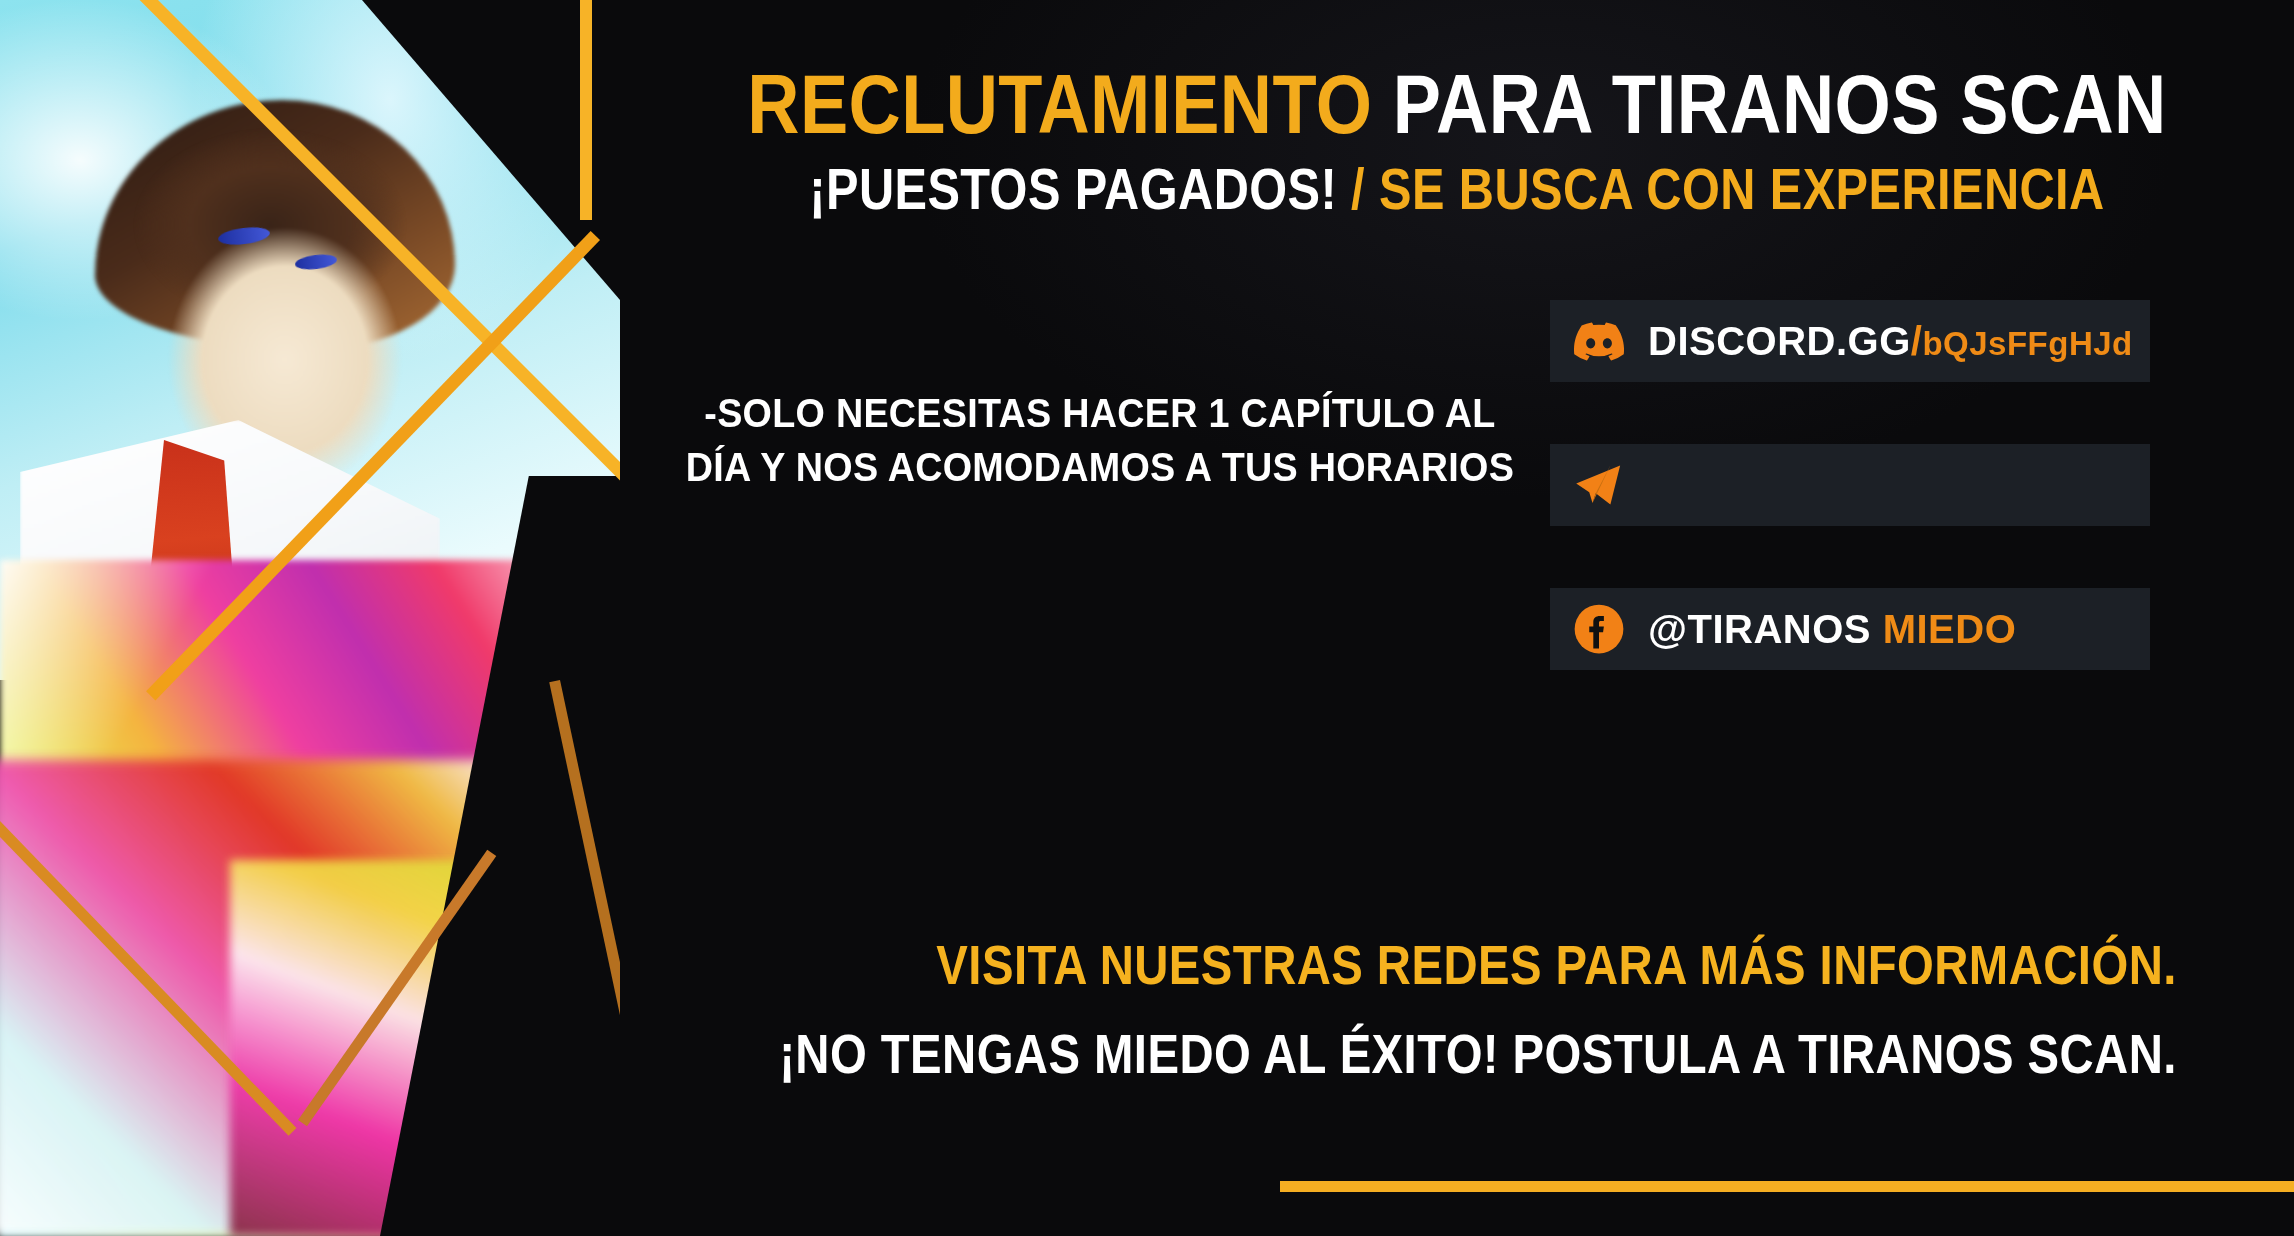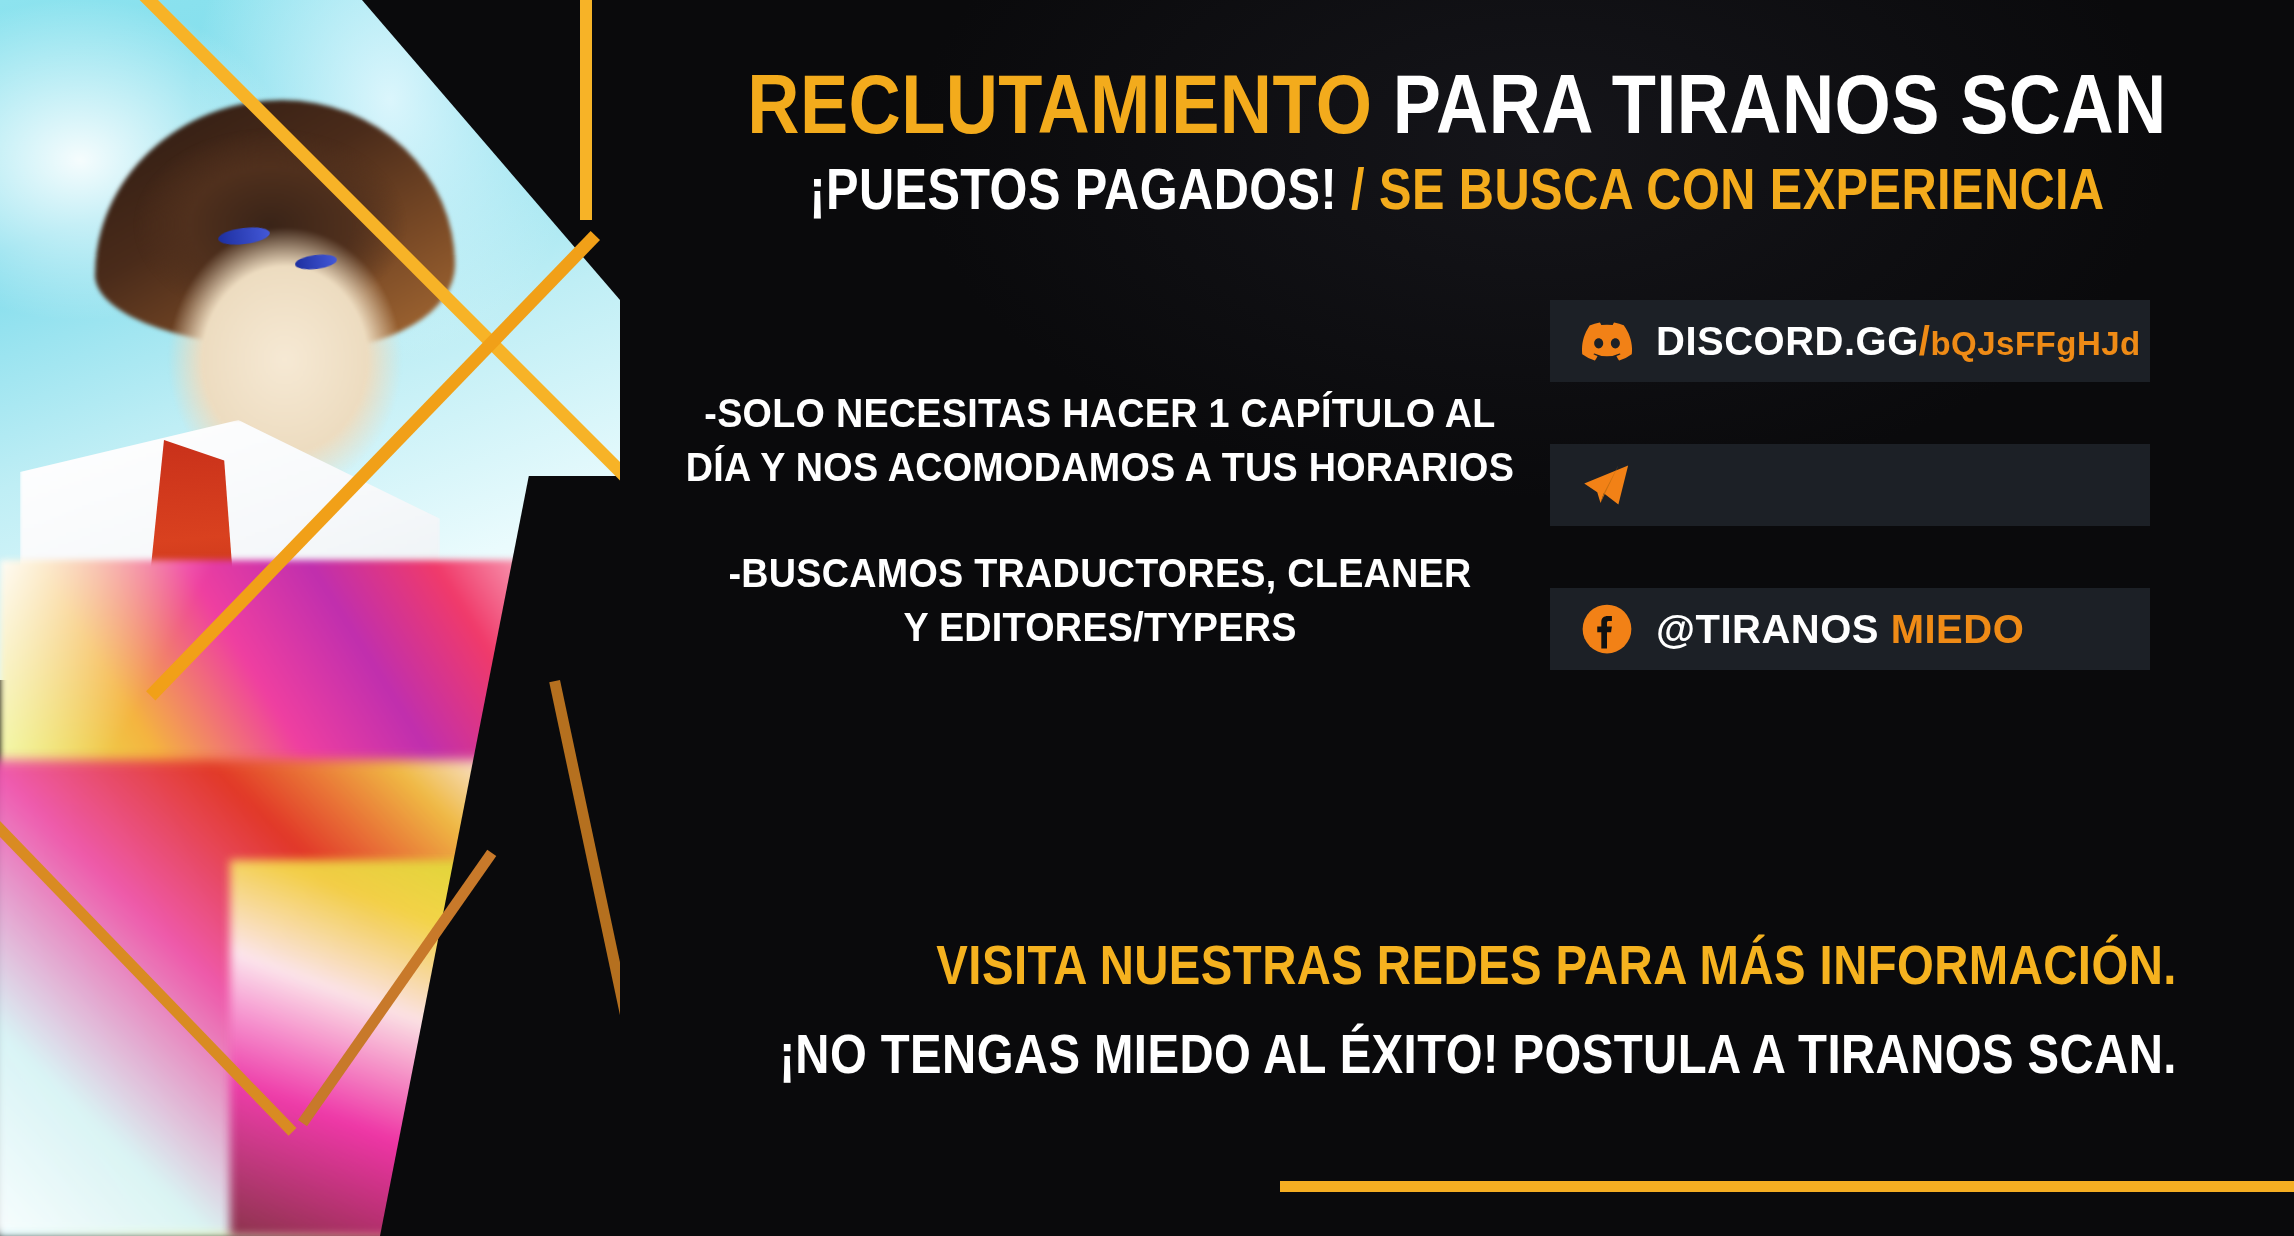--- a/index.html
+++ b/index.html
@@ -146,21 +146,21 @@
   .bullet-group.g2 .bullet-line { }
 
   
   #contacts {
     position:absolute; left:930px; top:300px; width:600px;
   }
   .contact-box {
     background:#1c2026;
     height:82px; margin-bottom:62px;
     display:flex; align-items:center;
-    padding-left:30px;
+    padding-left:22px;
   }
   .contact-icon {
     width:54px; height:54px; flex:0 0 54px;
     margin-right:22px;
     display:flex; align-items:center; justify-content:center;
   }
   .contact-text {
     font-size:40px; font-weight:bold; color:#ffffff;
     letter-spacing:.5px; white-space:nowrap;
   }
@@ -221,24 +221,20 @@
       <span class="w">¡PUESTOS PAGADOS!</span>
       <span class="o">/</span>
       <span class="o">SE BUSCA CON EXPERIENCIA</span>
     </div>
 
     <div id="bullets">
       <div class="bullet-group g1">
         <div class="bullet-line">-SOLO NECESITAS HACER 1 CAPÍTULO AL</div>
         <div class="bullet-line">DÍA Y NOS ACOMODAMOS A TUS HORARIOS</div>
       </div>
-      <div class="bullet-group g2">
-        <div class="bullet-line">-BUSCAMOS TRADUCTORES, CLEANER</div>
-        <div class="bullet-line">Y EDITORES/TYPERS</div>
-      </div>
     </div>
 
     <div id="contacts">
 
       <div class="contact-box">
         <span class="contact-icon">
           <svg viewBox="0 0 71 55" width="50" height="39" aria-hidden="true">
             <path fill="#f28116" d="M60.1 4.9A58.5 58.5 0 0 0 45.6.4a.2.2 0 0 0-.2.1c-.6 1.1-1.3 2.6-1.8 3.7a54 54 0 0 0-16.2 0c-.5-1.2-1.2-2.6-1.9-3.7a.2.2 0 0 0-.2-.1 58.4 58.4 0 0 0-14.5 4.5.2.2 0 0 0-.1.1C1.6 18.7-1 32.1.3 45.3a.2.2 0 0 0 .1.2 58.8 58.8 0 0 0 17.7 9 .2.2 0 0 0 .3-.1c1.4-1.9 2.6-3.8 3.6-5.9a.2.2 0 0 0-.1-.3c-1.9-.7-3.7-1.6-5.5-2.6a.2.2 0 0 1 0-.4l1.1-.8a.2.2 0 0 1 .2 0 41.9 41.9 0 0 0 35.6 0 .2.2 0 0 1 .2 0l1.1.9a.2.2 0 0 1 0 .3c-1.7 1-3.6 1.9-5.5 2.6a.2.2 0 0 0-.1.3c1 2.1 2.3 4 3.6 5.9a.2.2 0 0 0 .3.1 58.6 58.6 0 0 0 17.7-9 .2.2 0 0 0 .1-.2c1.6-15.3-2.6-28.6-11-40.3a.2.2 0 0 0-.1-.1zM23.7 37.3c-3.5 0-6.4-3.2-6.4-7.2s2.8-7.2 6.4-7.2c3.6 0 6.5 3.3 6.4 7.2 0 4-2.8 7.2-6.4 7.2zm23.7 0c-3.5 0-6.4-3.2-6.4-7.2s2.8-7.2 6.4-7.2c3.6 0 6.5 3.3 6.4 7.2 0 4-2.8 7.2-6.4 7.2z"></path>
           </svg>
         </span>

